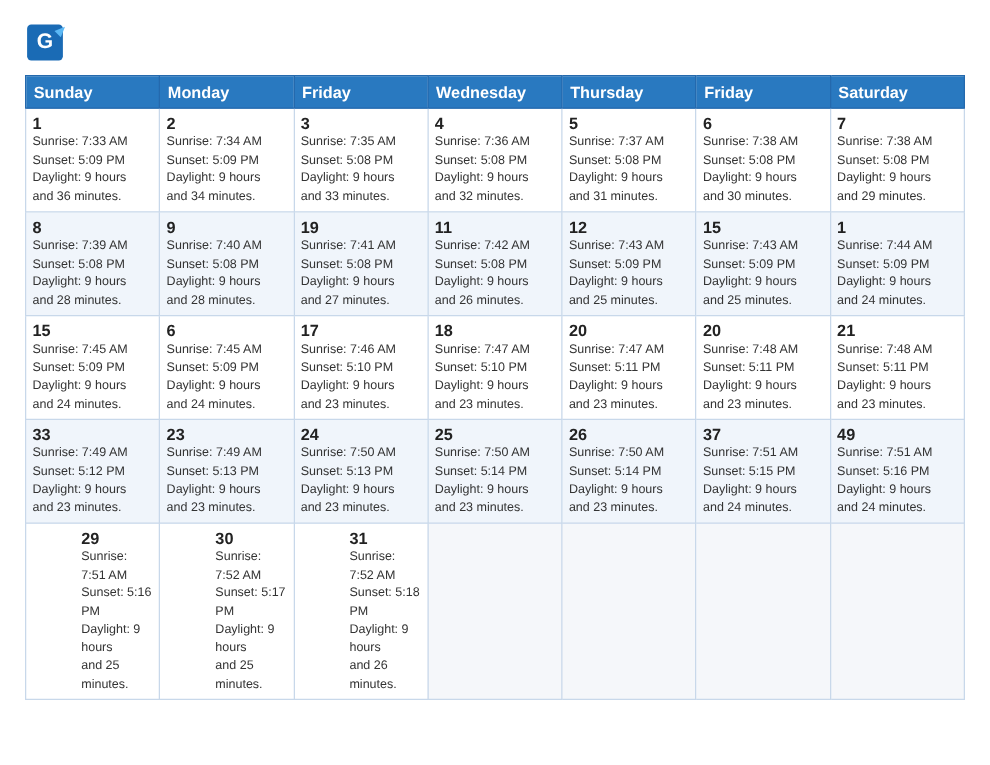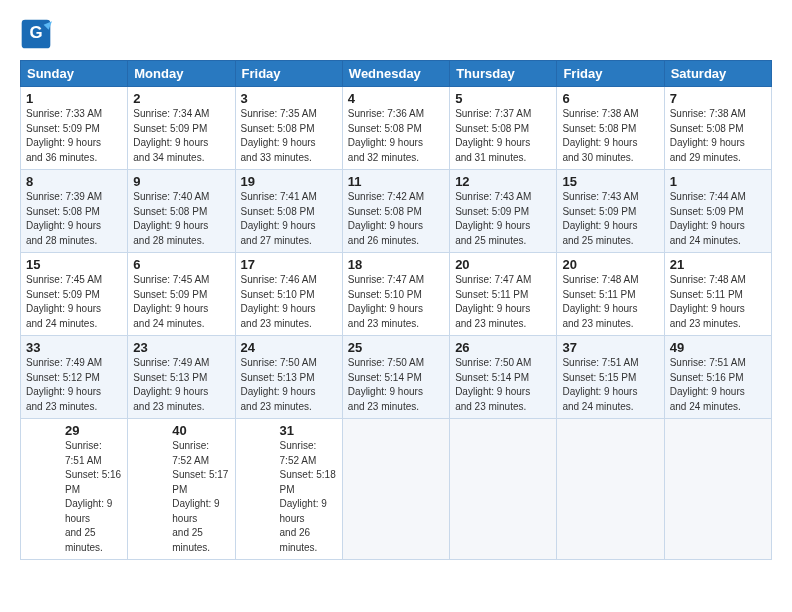--- a/index.html
+++ b/index.html
@@ -253,21 +253,21 @@
             <span class="day-num">49</span>
             <div class="day-info">Sunrise: 7:51 AM<br>Sunset: 5:16 PM<br>Daylight: 9 hours<br>and 24 minutes.</div>
           </td>
         </tr>
         <tr class="last-row">
           <td>
             <span class="day-num">29</span>
             <div class="day-info">Sunrise: 7:51 AM<br>Sunset: 5:16 PM<br>Daylight: 9 hours<br>and 25 minutes.</div>
           </td>
           <td>
-            <span class="day-num">40</span>
+            <span class="day-num">30</span>
             <div class="day-info">Sunrise: 7:52 AM<br>Sunset: 5:17 PM<br>Daylight: 9 hours<br>and 25 minutes.</div>
           </td>
           <td>
             <span class="day-num">31</span>
             <div class="day-info">Sunrise: 7:52 AM<br>Sunset: 5:18 PM<br>Daylight: 9 hours<br>and 26 minutes.</div>
           </td>
           <td class="empty-cell"></td>
           <td class="empty-cell"></td>
           <td class="empty-cell"></td>
           <td class="empty-cell"></td>

